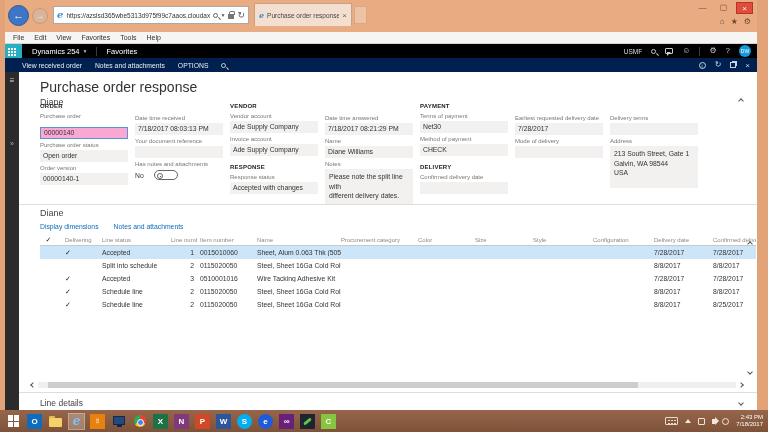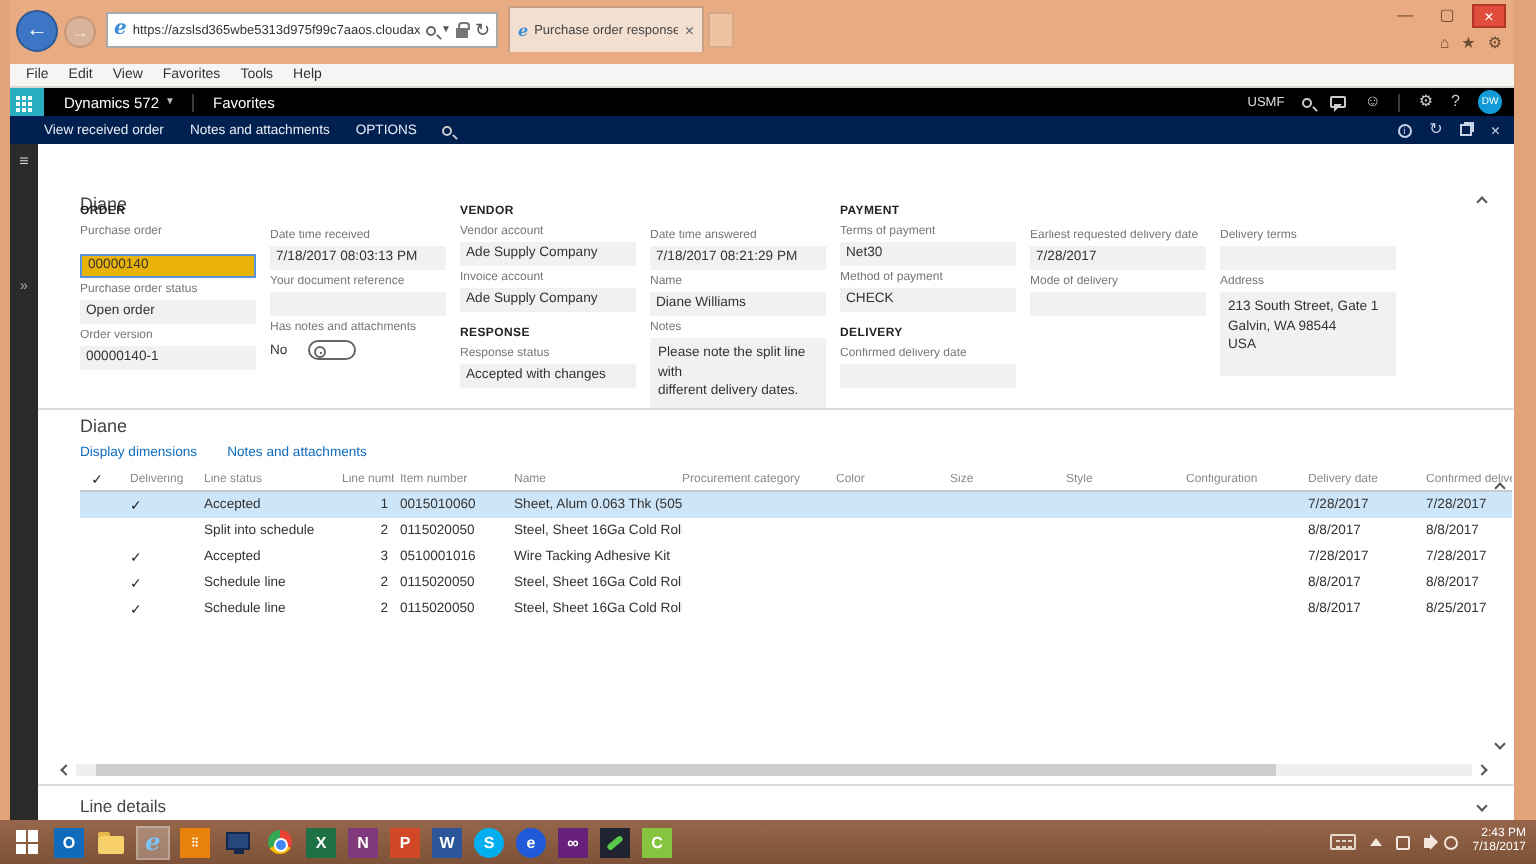--- a/index.html
+++ b/index.html
@@ -65,21 +65,21 @@
 .chev.up{transform:rotate(-135deg)}.chev.down{transform:rotate(45deg)}
 .chev.left{transform:rotate(135deg)}.chev.right{transform:rotate(-45deg)}
 #hdrChev{position:absolute;right:14px;top:27px}
 #form{position:absolute;left:21px;top:31px;display:flex;gap:7px}
 .fcol{width:88px}
 .fgroup{font-size:6px;font-weight:bold;color:#222;letter-spacing:.2px;height:7px;margin-bottom:2px}
 .fspacer{height:9px}
 .fgap{height:8px}
 .flabel{font-size:6px;color:#777;margin:3px 0 1px;height:7px;white-space:nowrap;overflow:hidden}
 .fval{height:12px;background:#f2f1ef;font-size:6.8px;color:#333;line-height:12px;padding:0 3px;white-space:nowrap;overflow:hidden}
-input.fval{width:100%;border:1px solid #5795d6;background:#eab308;outline:none}
+input.fval{width:100%;border:1px solid #5795d6;background:#f9a8d4;outline:none}
 .farea{background:#f2f1ef;font-size:6.8px;color:#333;padding:3px 4px;height:36px;white-space:pre-line;line-height:1.4;overflow:hidden}
 .tglrow{display:flex;align-items:center;gap:10px;margin-top:2px}
 .tglrow .no{font-size:6.8px;color:#333}
 .pill{width:24px;height:10px;border:1px solid #666;border-radius:5px;position:relative;background:#fff}
 .knob{position:absolute;left:2px;top:1.5px;width:6px;height:6px;border:1px solid #666;border-radius:50%}
 .knob::after{content:"";position:absolute;left:2px;top:2px;width:1px;height:1px;background:#666}
 #linesSec{position:absolute;left:0;top:132px;width:100%;border-top:1px solid #ddd}
 #linesTitle{position:absolute;left:21px;top:136px;font-size:9px;color:#444}
 #lineLinks{position:absolute;left:21px;top:151px;display:flex;gap:15px}
 .lnk{font-size:6.8px;color:#0f6cbd}
@@ -172,21 +172,21 @@
     <span>View</span>
     <span>Favorites</span>
     <span>Tools</span>
     <span>Help</span>
   </div>
 
   <div id="d365bar">
     <div id="waffle">
         <span class="dots"></span>
       </div>
-    <span class="prod">Dynamics 572</span>
+    <span class="prod">Dynamics 254</span>
     <span class="dn">▼</span>
     <span class="sep"></span>
     <span class="mod">Favorites</span>
     <div id="d365right">
       <span class="co">USMF</span>
       <span class="mag w"></span>
       <span class="bub"></span>
       <span class="smile">☺</span>
       <span class="vsep"></span>
       <span class="gearic">⚙</span>
@@ -207,20 +207,21 @@
       <span class="apx">×</span>
     </div>
   </div>
 
   <div id="navstrip">
     <span class="hamb">≡</span>
     <span class="expand">»</span>
   </div>
 
   <div id="content">
+    <div class="ptitle">Purchase order response</div>
     <div class="sechdr">Diane</div>
     <span class="chev up" id="hdrChev"></span>
 
     <div id="form">
       <div class="fcol">
         <div class="fgroup">ORDER</div>
         <div class="flabel">Purchase order</div>
         <input class="fval" value="00000140" style="">
         <div class="flabel">Purchase order status</div>
         <div class="fval">Open order</div>

